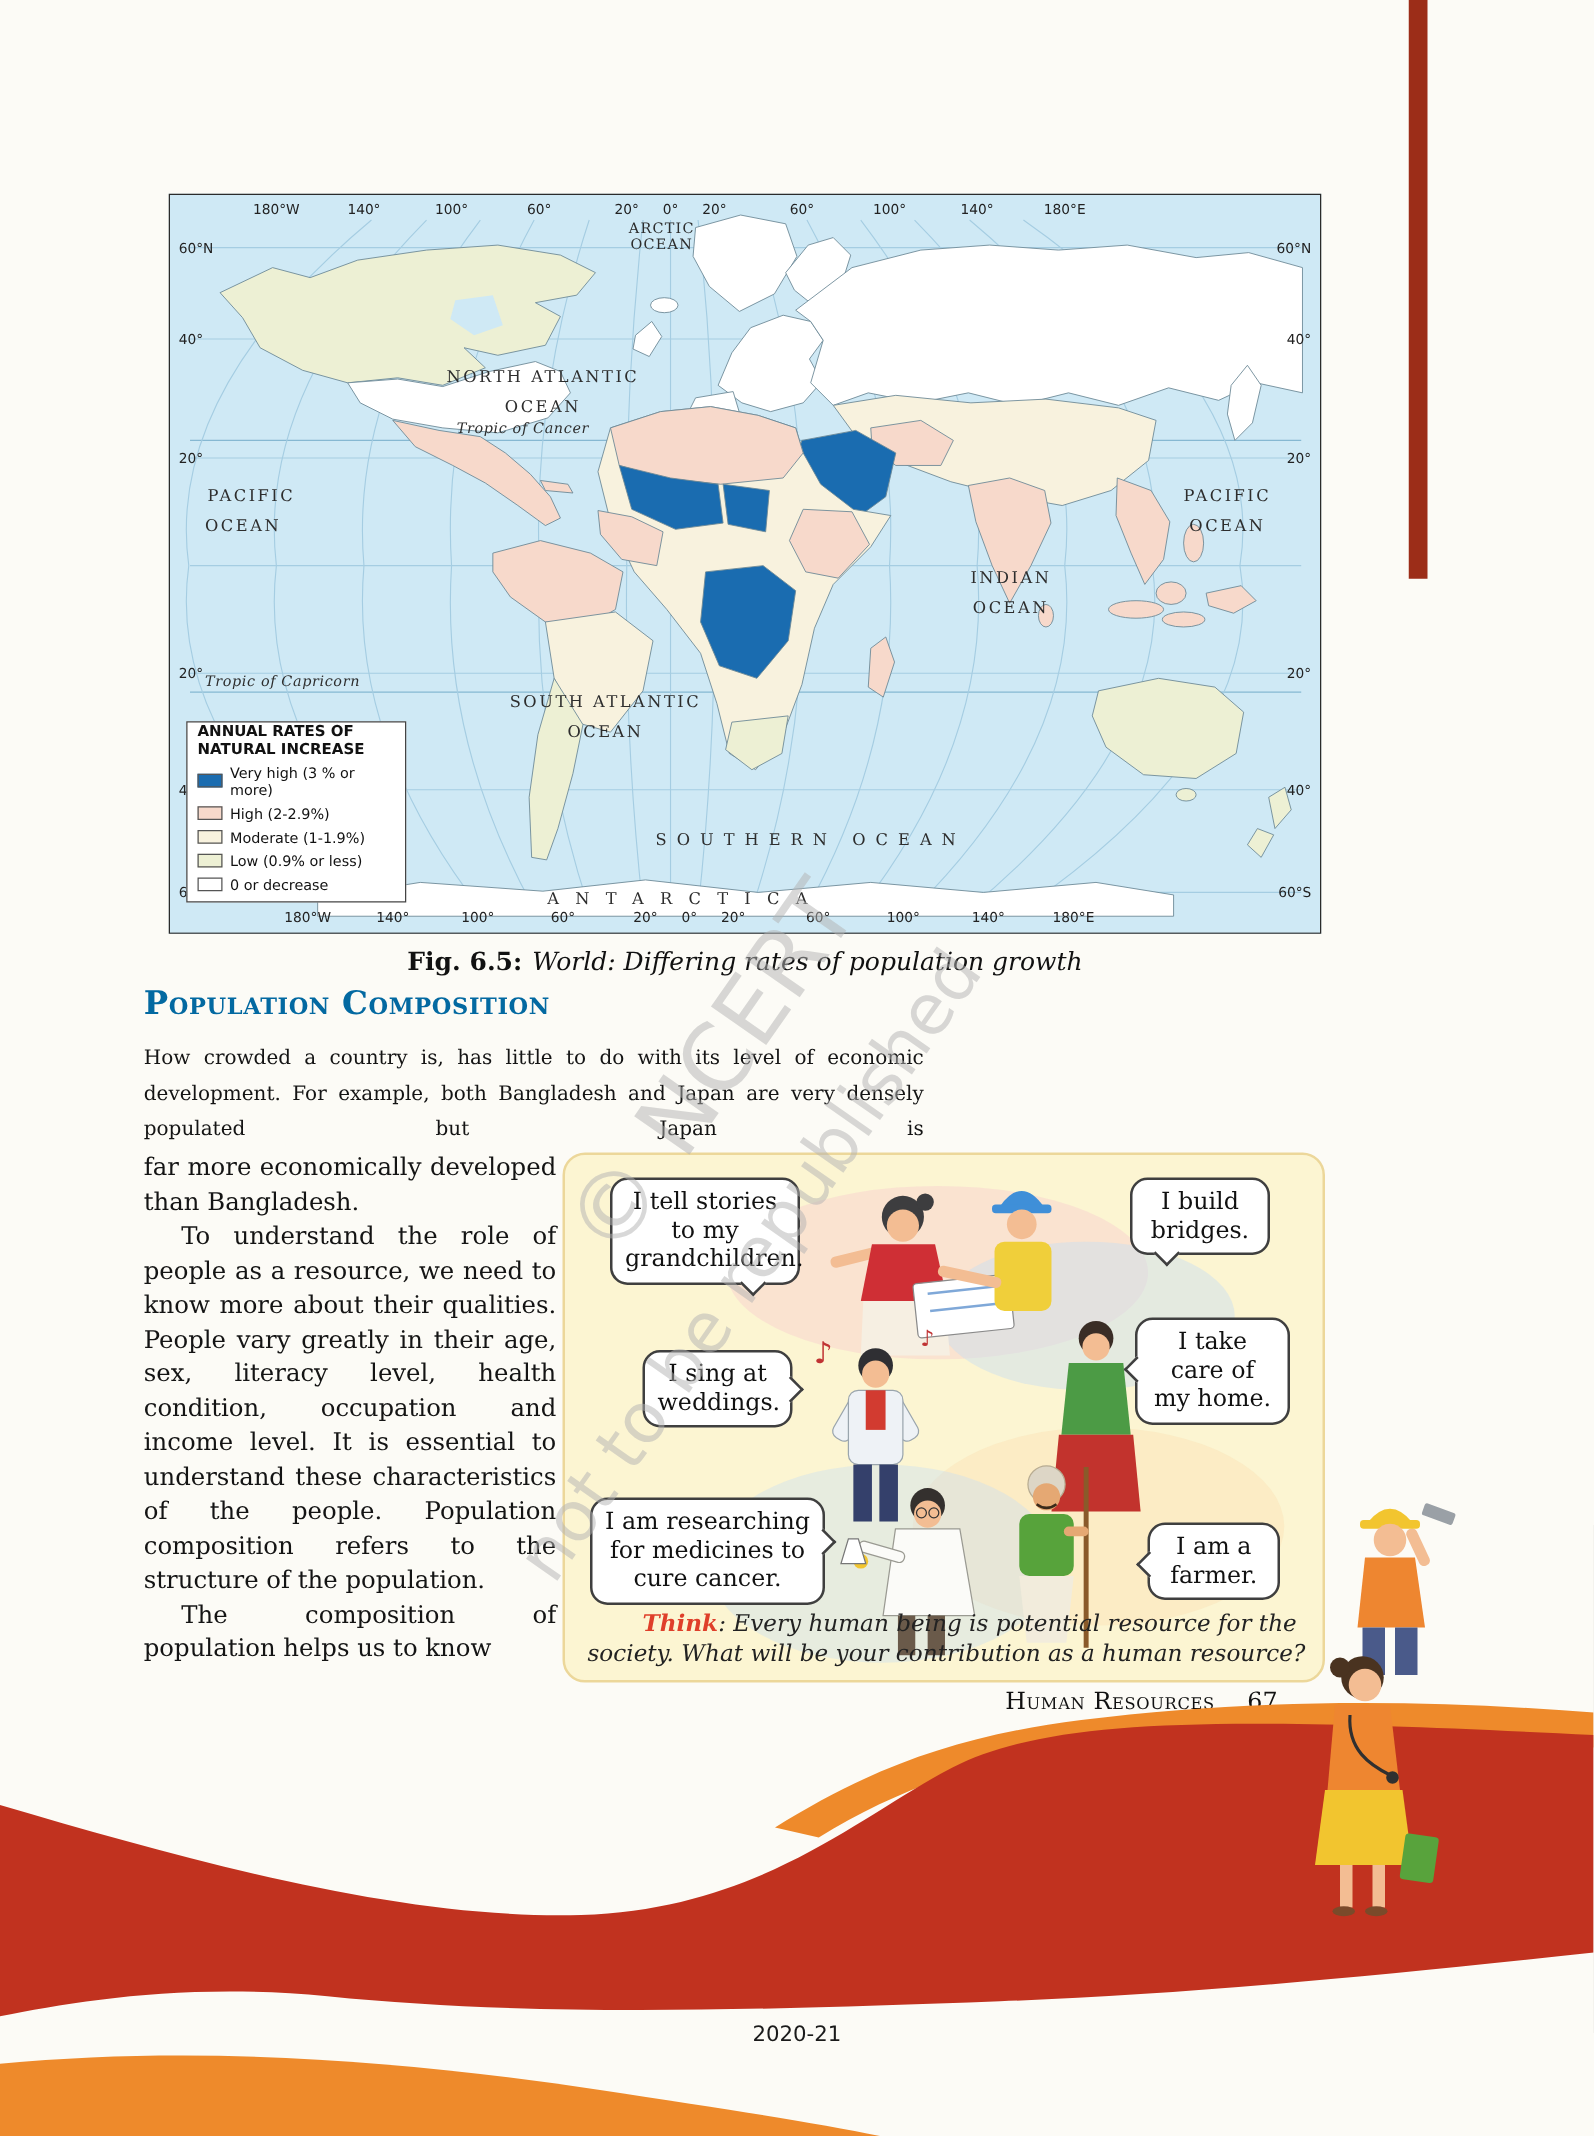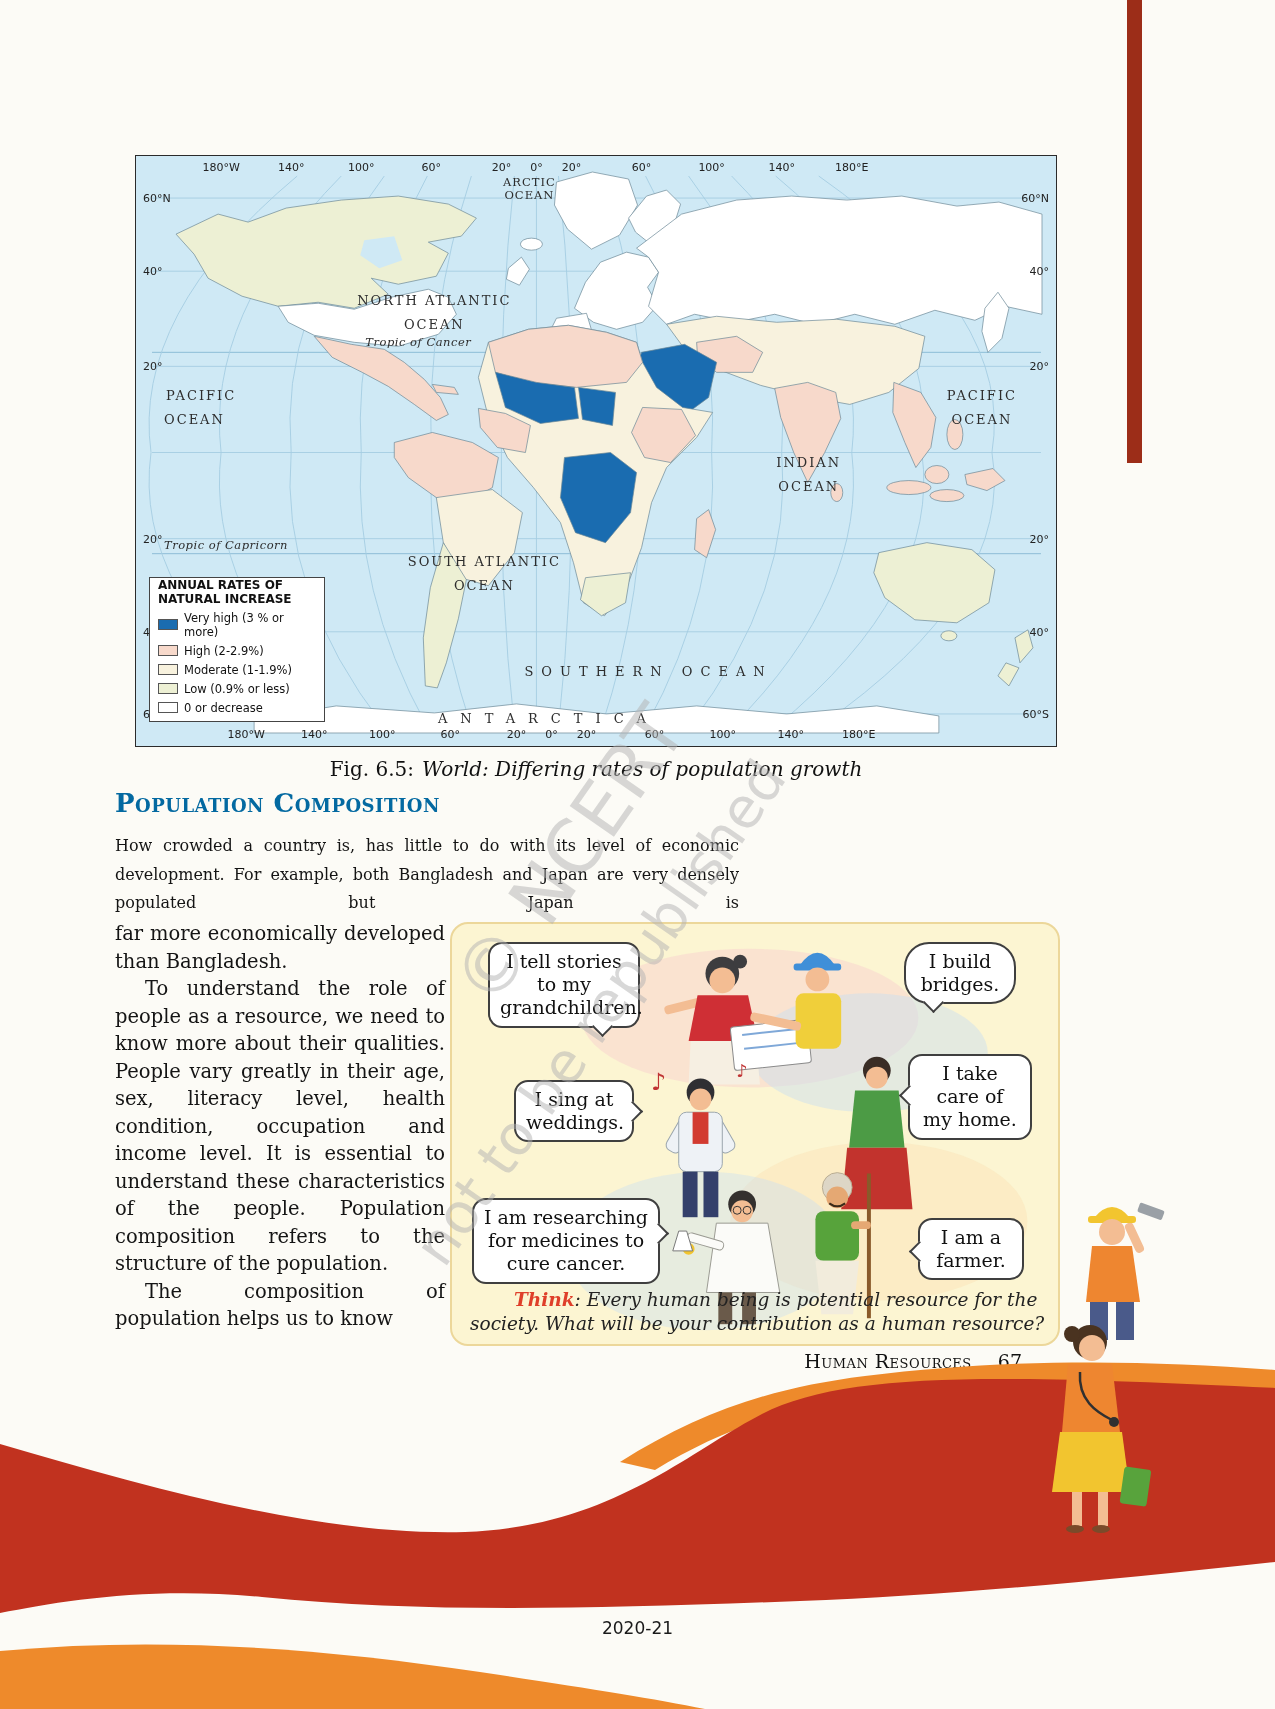--- a/index.html
+++ b/index.html
@@ -31,42 +31,42 @@
   .olabel.xwide{letter-spacing:13px;}
 
   .legend{position:absolute;left:13px;top:421px;width:176px;background:#fff;border:1px solid #444;
           padding:0 6px 6px 8px;box-sizing:border-box;font-family:"DejaVu Sans",sans-serif;z-index:2;}
   .legend-title{font-size:12px;font-weight:bold;line-height:1.2;color:#111;}
   .legend-items{margin-top:4px;display:flex;flex-direction:column;gap:5px;}
   .legend-item{display:flex;align-items:center;gap:6px;font-size:11.5px;color:#111;}
   .legend-swatch{width:20px;height:11px;border:1px solid #555;flex:0 0 auto;box-sizing:border-box;}
 
   .figcaption{position:absolute;left:135px;top:757px;width:922px;text-align:center;font-size:20px;color:#111;}
-  .figcaption .lab{font-weight:normal;}
+  .figcaption .lab{font-weight:bold;}
   .figcaption .txt{font-style:italic;margin-left:8px;}
 
   
   .section-heading{position:absolute;left:115px;top:788px;margin:0;font-size:26px;font-weight:bold;
                    font-variant:small-caps;letter-spacing:.5px;z-index:1;}
   .para-top{position:absolute;left:115px;top:832px;width:624px;margin:0;font-size:16px;line-height:28.5px;
             text-align:justify;text-align-last:justify;z-index:1;}
   .text-col{position:absolute;left:115px;top:920px;width:330px;font-size:19.5px;line-height:27.5px;
             text-align:justify;z-index:1;}
   .text-col p{margin:0;}
   .text-col p.indent{text-indent:30px;}
 
   
   .think-box{position:absolute;left:450px;top:922px;width:610px;height:424px;border:2px solid #ecd79a;
              border-radius:18px;box-sizing:border-box;z-index:2;}
   .scene{position:absolute;inset:0;width:100%;height:100%;}
   .bubble{position:absolute;background:#fff;border:2px solid #3f3f3f;border-radius:14px;padding:6px 10px;
           font-size:19px;line-height:1.22;text-align:center;color:#111;box-sizing:border-box;}
   .bubble::after{content:"";position:absolute;width:13px;height:13px;background:#fff;transform:rotate(45deg);}
   .b1{left:36px;top:18px;width:152px;}  .b1::after{right:28px;bottom:-8px;border-right:2px solid #3f3f3f;border-bottom:2px solid #3f3f3f;}
-  .b2{left:452px;top:18px;width:112px;border-radius:25px;} .b2::after{left:20px;bottom:-8px;border-right:2px solid #3f3f3f;border-bottom:2px solid #3f3f3f;}
+  .b2{left:452px;top:18px;width:112px;} .b2::after{left:20px;bottom:-8px;border-right:2px solid #3f3f3f;border-bottom:2px solid #3f3f3f;}
   .b3{left:62px;top:156px;width:120px;} .b3::after{right:-8px;top:22px;border-right:2px solid #3f3f3f;border-top:2px solid #3f3f3f;}
   .b4{left:456px;top:130px;width:124px;} .b4::after{left:-8px;top:32px;border-left:2px solid #3f3f3f;border-bottom:2px solid #3f3f3f;}
   .b5{left:20px;top:274px;width:188px;} .b5::after{right:-8px;top:26px;border-right:2px solid #3f3f3f;border-top:2px solid #3f3f3f;}
   .b6{left:466px;top:294px;width:106px;} .b6::after{left:-8px;top:24px;border-left:2px solid #3f3f3f;border-bottom:2px solid #3f3f3f;}
   .think-line{position:absolute;left:18px;right:12px;top:364px;margin:0;font-style:italic;font-size:18.5px;line-height:1.3;color:#222;}
   .think-line .tl{font-weight:bold;margin-left:44px;}
 
   
   .footer{position:absolute;top:1350px;right:253px;font-size:19px;color:#111;z-index:1;}
   .footer .chapter{font-variant:small-caps;letter-spacing:.5px;}

